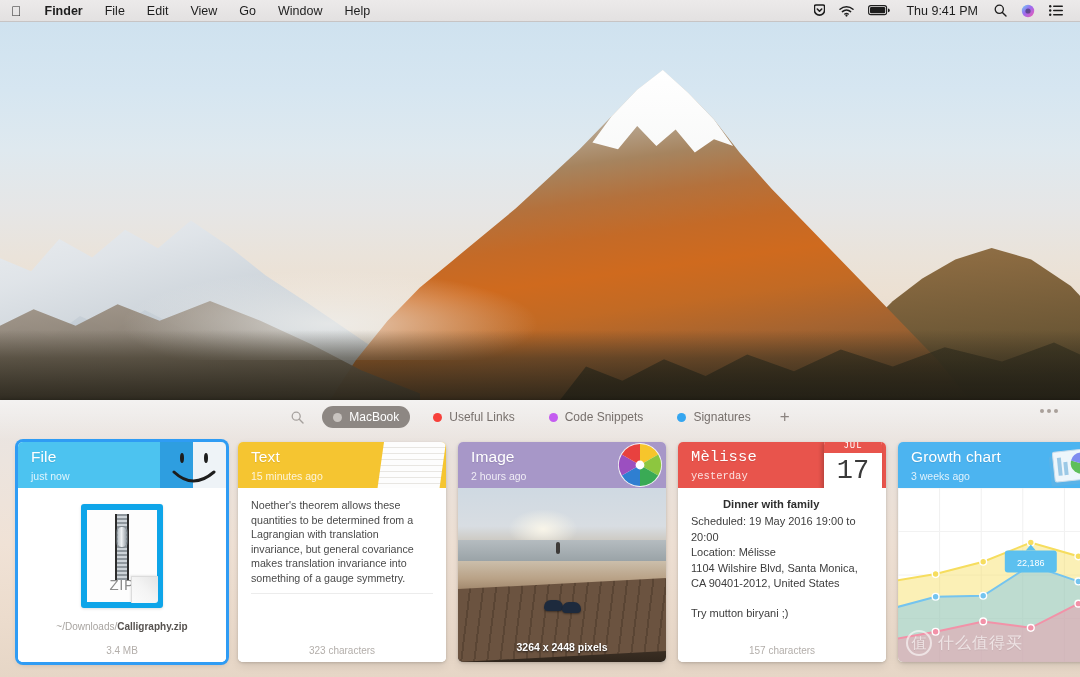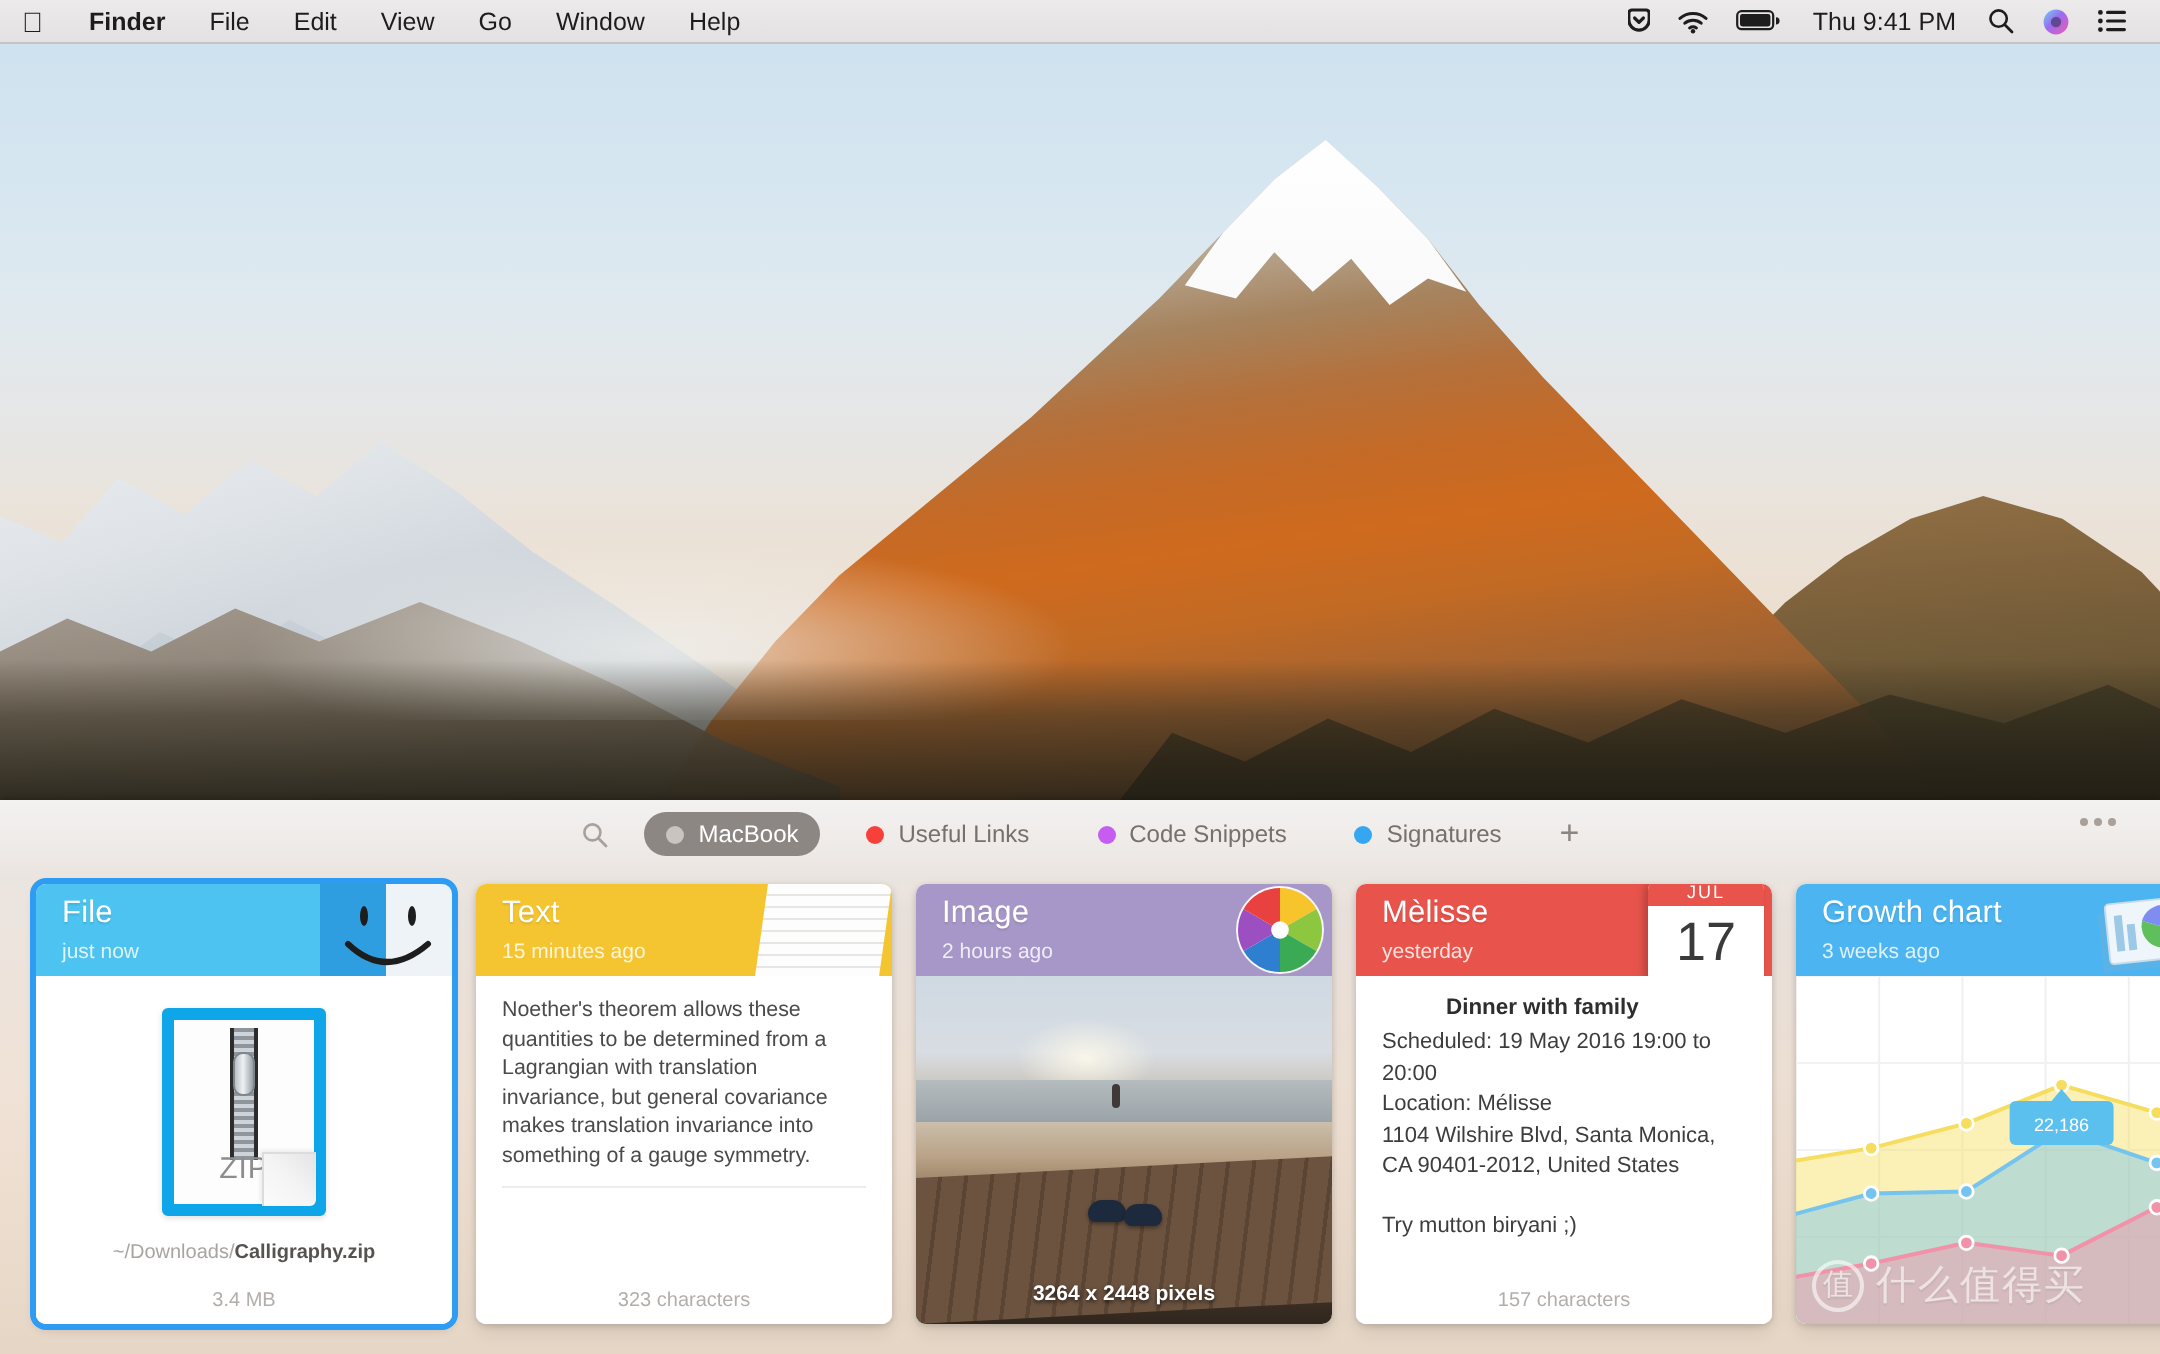--- a/index.html
+++ b/index.html
@@ -275,21 +275,21 @@
     position:absolute; left:47%; top:31%;
     width:4px; height:12px; background:#3d3a38; border-radius:2px;
   }
   .img-dim {
     position:absolute; bottom:9px; left:0; right:0; text-align:center;
     font-size:10.5px; color:#fff; font-weight:bold;
     text-shadow:0 1px 2px rgba(0,0,0,.7);
   }
 
   
-  .head-cal { background:#e8544c; }
+  .head-cal { background:#e8544c;font-family:Liberation Mono, monospace; }
   .cal-icon {
     position:absolute; right:4px; top:-2px; width:58px; height:52px;
     background:#ffffff; border-radius:5px;
     box-shadow:-2px 1px 4px rgba(0,0,0,.22);
     overflow:hidden;
   }
   .cal-icon .m {
     height:13px; background:#e8544c; color:#fff;
     font-size:9px; text-align:center; line-height:13px; letter-spacing:1px;
   }
@@ -314,21 +314,21 @@
     opacity:.62; pointer-events:none;
   }
   .wm-circle {
     width:26px; height:26px; border-radius:50%;
     border:2px solid rgba(255,255,255,.95);
     color:rgba(255,255,255,.95); font-size:15px;
     display:flex; align-items:center; justify-content:center;
     text-shadow:0 1px 1px rgba(0,0,0,.15);
   }
   .wm-text {
-    font-size:20px; color:rgba(255,255,255,.95);
+    font-size:16px; color:rgba(255,255,255,.95);
     letter-spacing:1px; text-shadow:0 1px 1px rgba(0,0,0,.12);
   }
 </style>
 </head>
 <body>
 
 <div id="menubar">
   <div class="left">
     <span class="mb-item apple"></span>
     <span class="mb-item bold">Finder</span>

